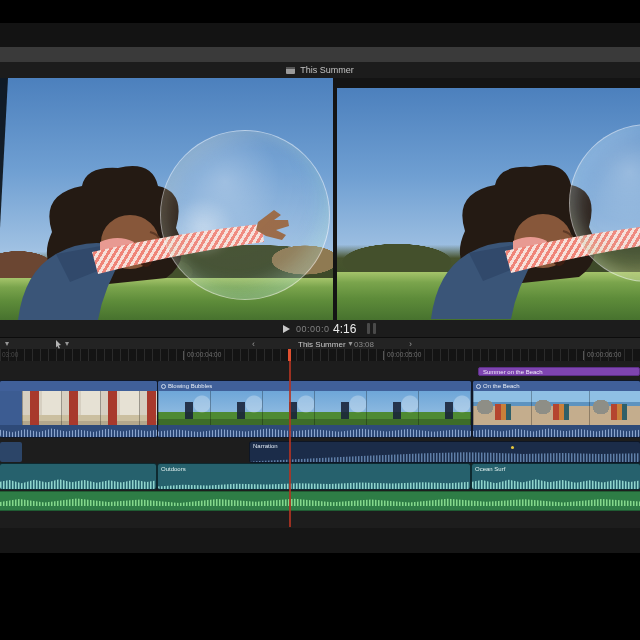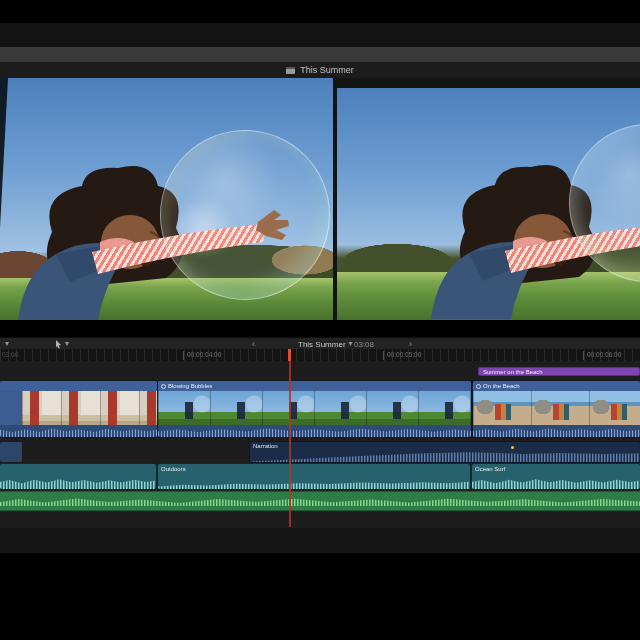--- a/index.html
+++ b/index.html
@@ -186,20 +186,27 @@
           <path d="M100,106 Q118,98 134,106 L128,122 Q112,114 100,118 Z" fill="#e89a92"></path>
           <path d="M92,116 Q180,96 262,88 L264,106 Q184,116 98,138 Z" fill="url(#st-r)"></path>
           <path d="M258,86 l16,-12 l7,5 l-7,5 l14,0 l1,6 l-13,4 l10,5 l-4,5 l-16,-4 l-10,-6 Z" fill="#96643f"></path>
         </svg>
         <div class="bubble" style="left:232px;top:36px;width:156px;height:156px;
              box-shadow:inset -10px -16px 20px rgba(210,220,120,.30), inset 8px 6px 16px rgba(200,230,255,.25);"></div>
       </div>
     </div>
   </div>
 
+  <div class="abs transport">
+    <div class="play-tri"></div>
+    <span class="tc-prefix">00:00:0</span>
+    <span class="tc-cur">4:16</span>
+    <div class="meter" style="left:367px;"></div>
+    <div class="meter" style="left:373px;"></div>
+  </div>
 
   <div class="abs tl-toolbar">
     <div class="tb-item" style="left:5px;">
       <span class="chev">▾</span>
     </div>
     <div class="tb-item" style="left:55px;gap:3px;">
       <svg class="tool-pointer" viewBox="0 0 7 9">
         <path d="M1,0 L6,5 L3.6,5.4 L5,8 L3.8,8.7 L2.4,6 L1,7.4 Z" fill="#b5b5b5"></path>
       </svg>
       <span class="chev">▾</span>

